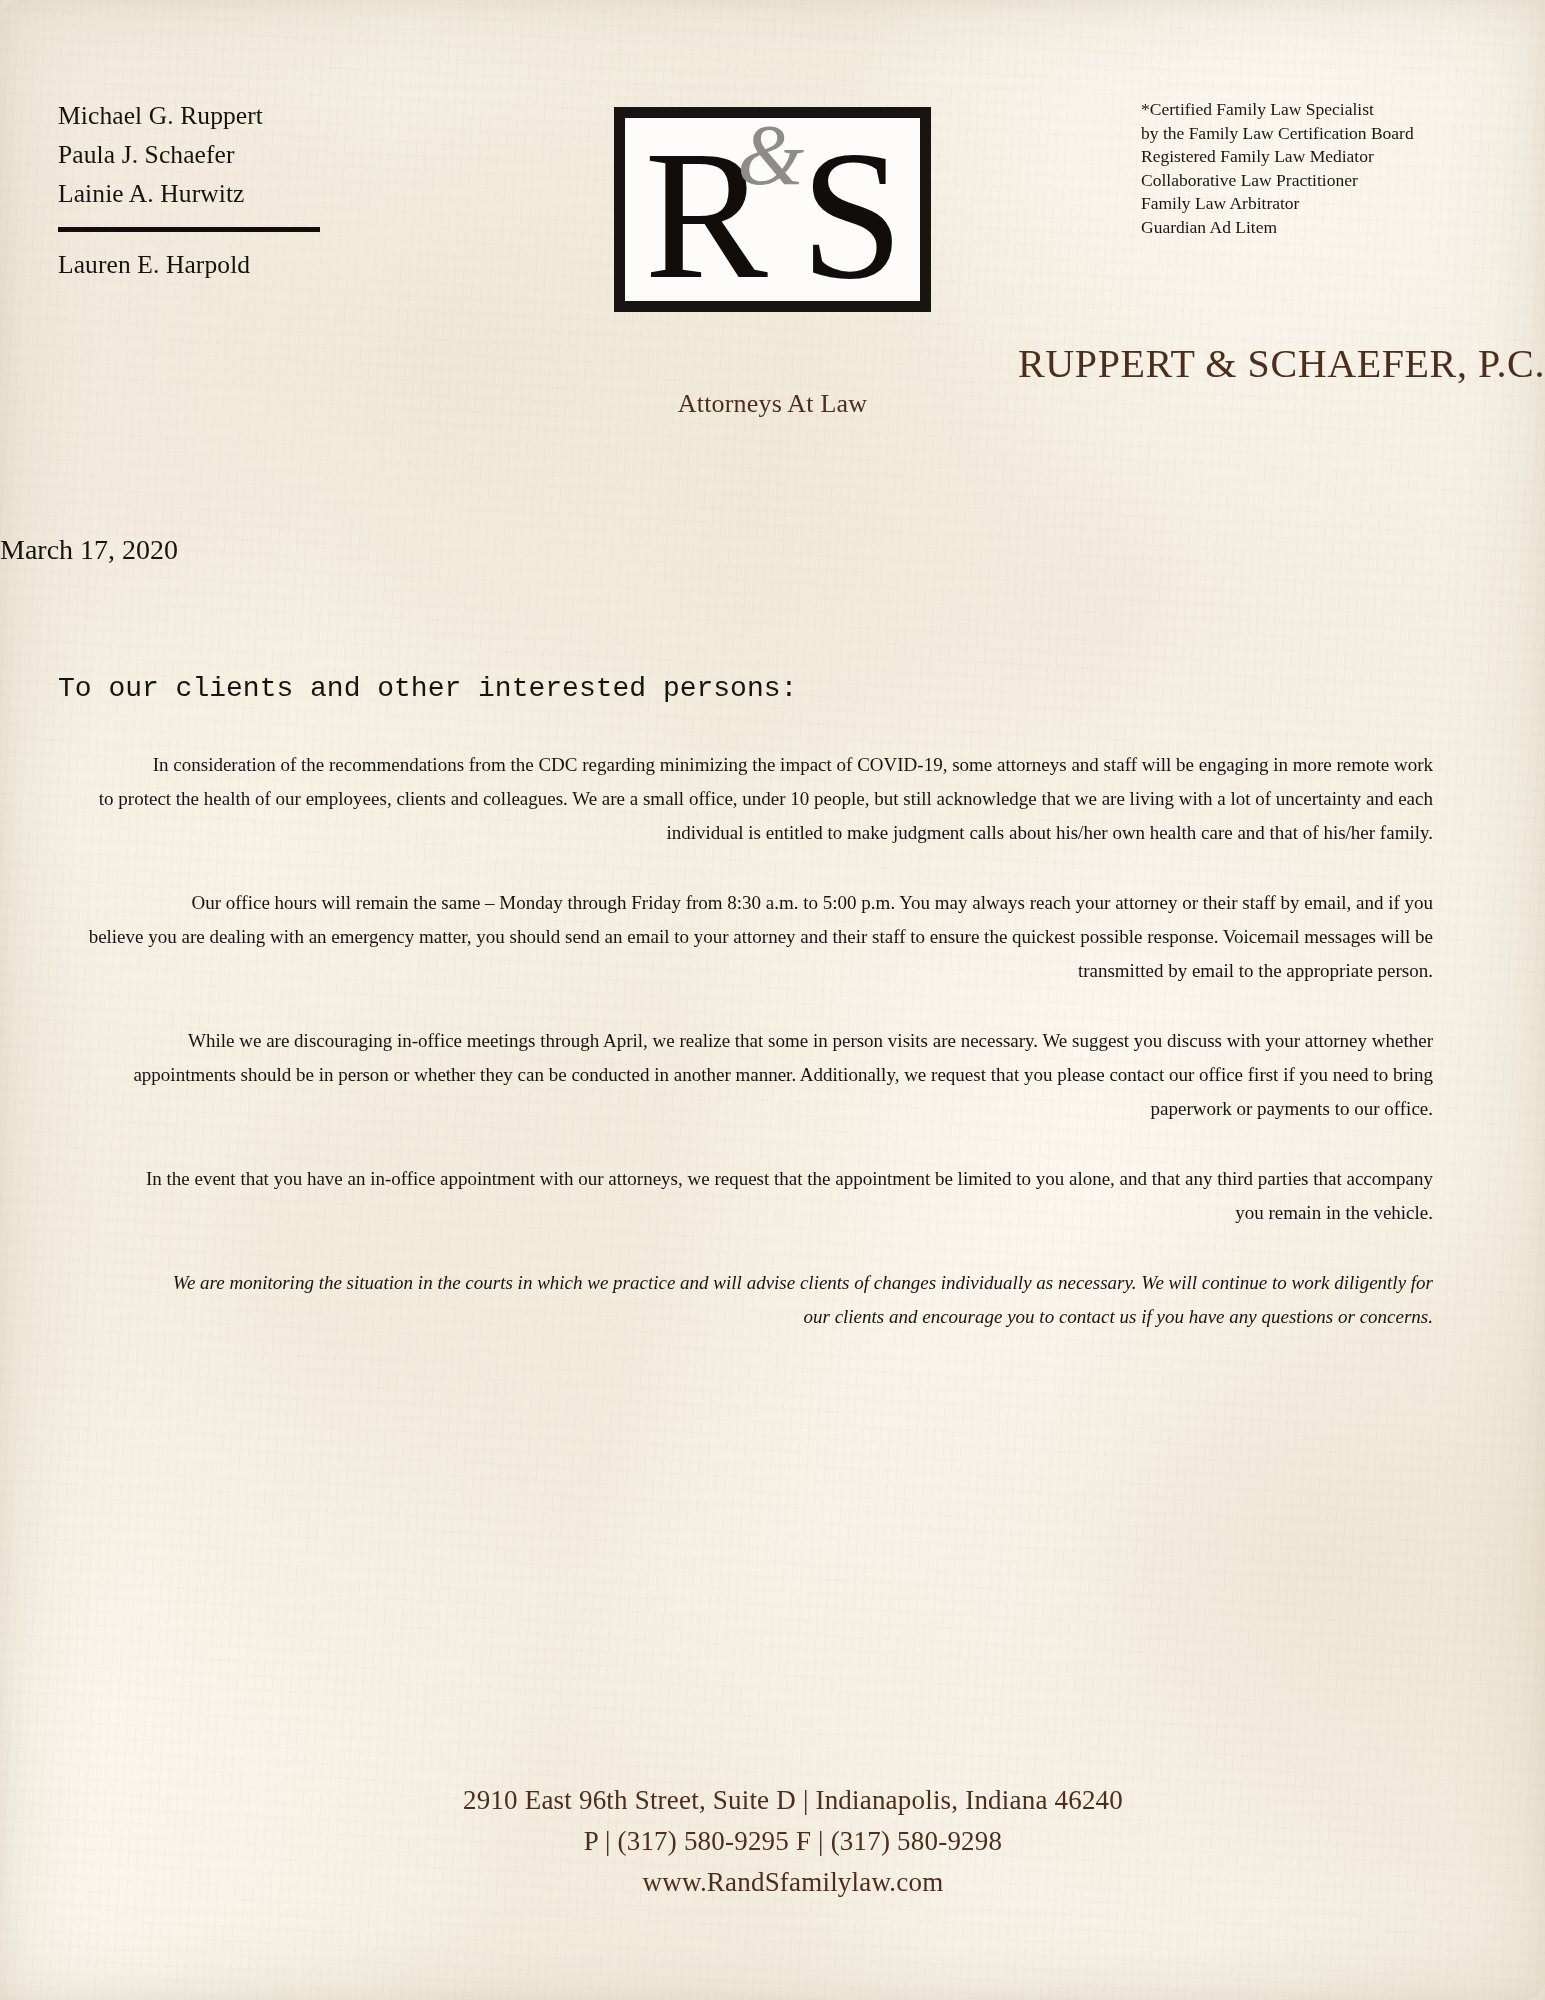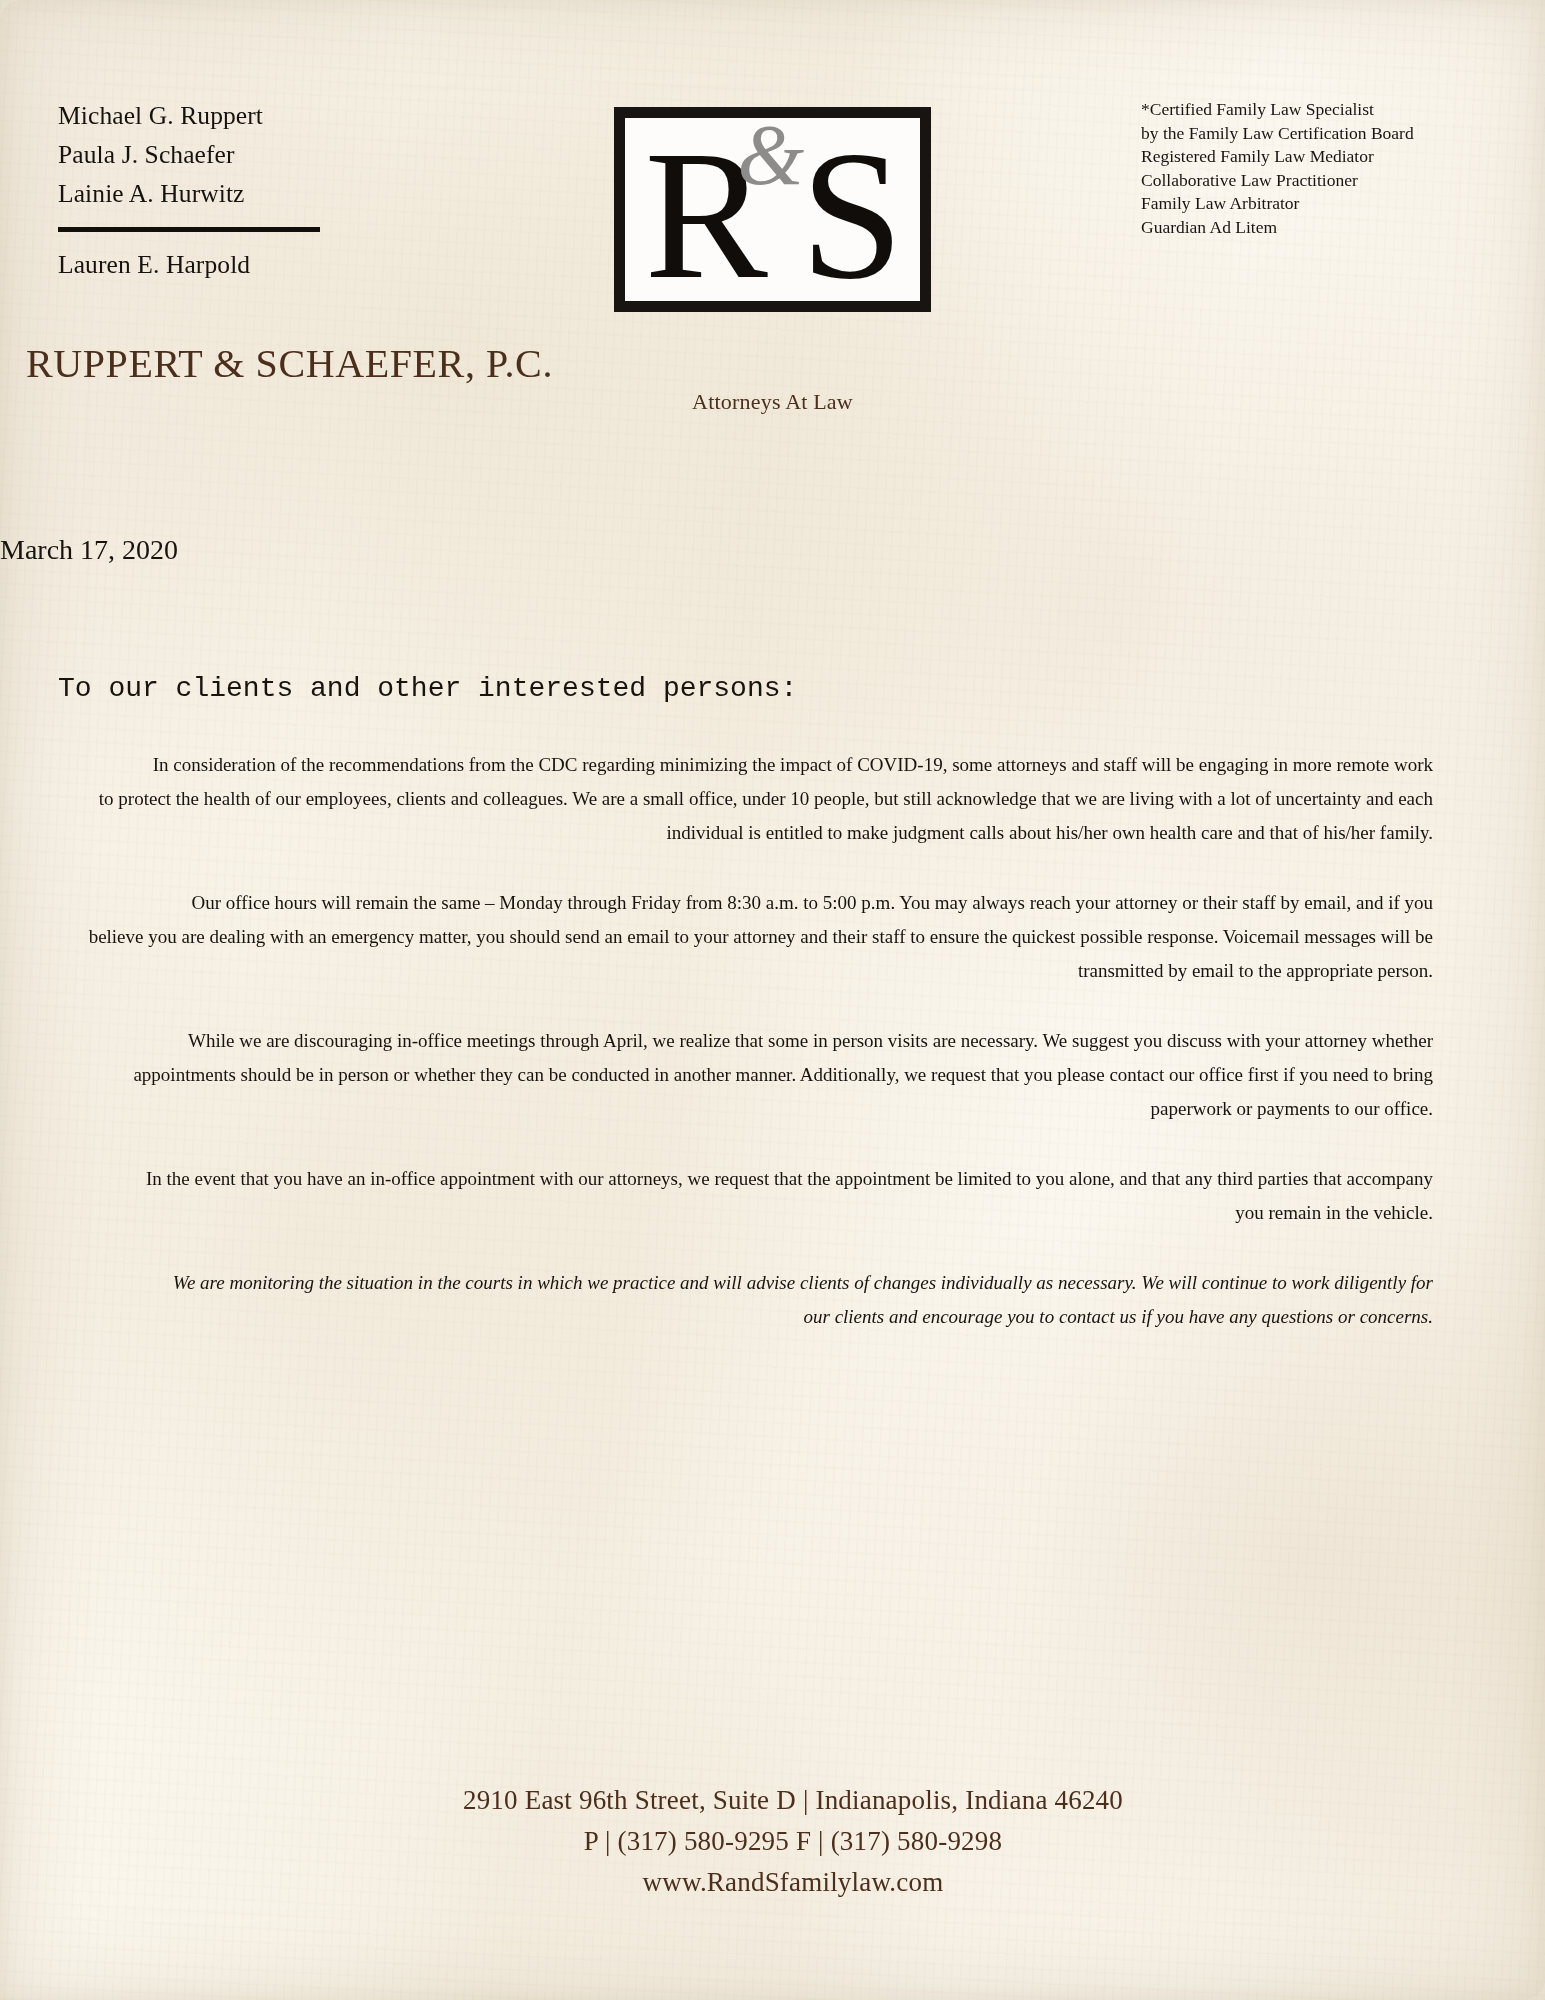--- a/index.html
+++ b/index.html
@@ -126,33 +126,33 @@
     font-size: 86px;
     line-height: 1;
     color: #8e8c8a;
   }
 
   .firm-name {
     position: absolute;
     left: 0;
     right: 0;
     top: 340px;
-    text-align: left;
+    text-align: right;
     font-size: 40px;
     letter-spacing: 0.6px;
     color: #4b2e1b;
     padding-left: 26px;
   }
   .firm-sub {
     position: absolute;
     left: 0;
     right: 0;
     top: 389px;
     text-align: center;
-    font-size: 22px;
+    font-size: 26px;
     letter-spacing: 0.2px;
     color: #4b2e1b;
   }
 
   
   .date {
     position: absolute;
     left: 0;
     right: 0;
     top: 534px;

